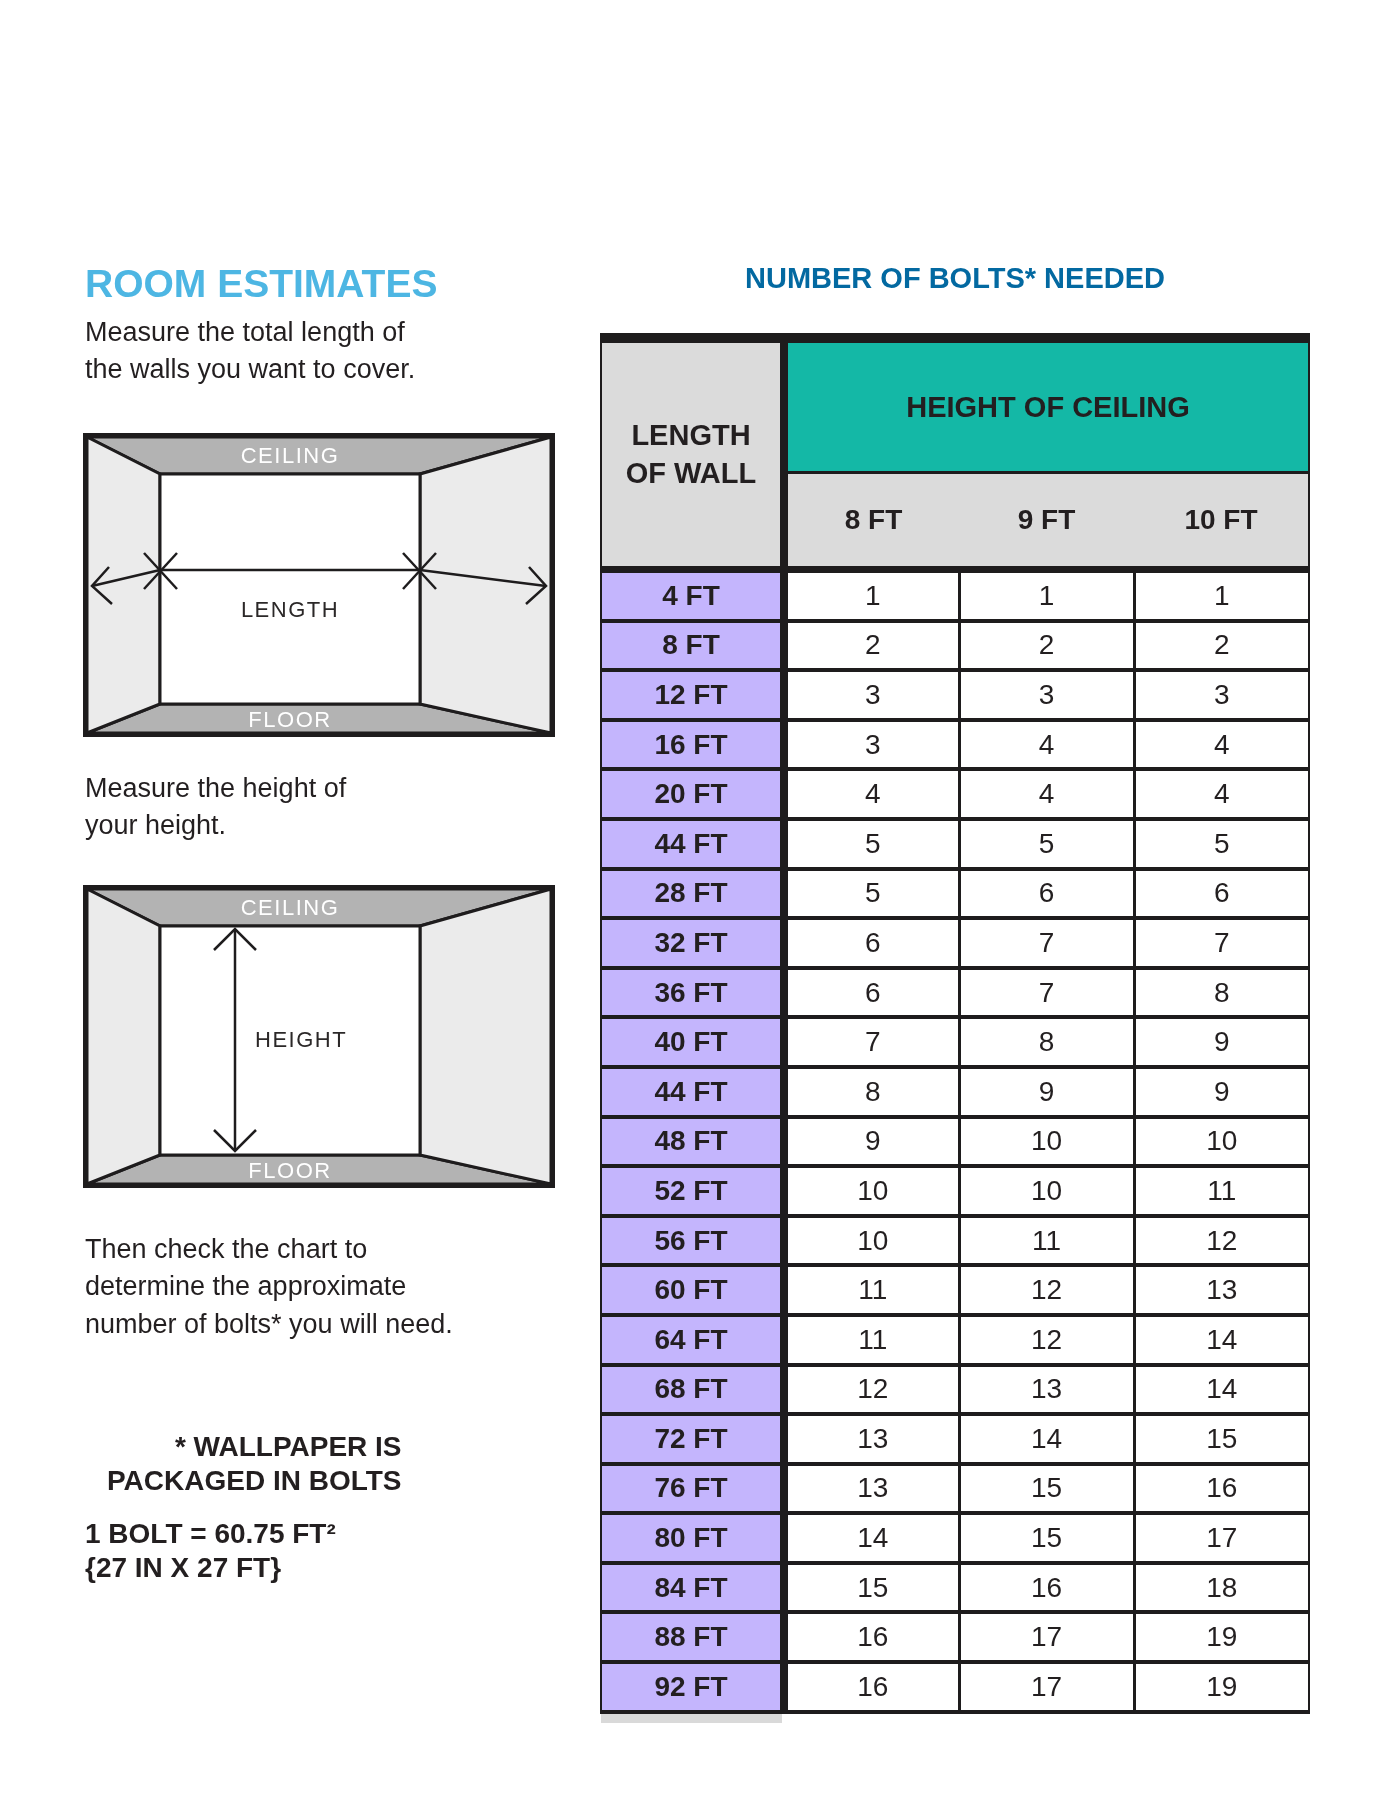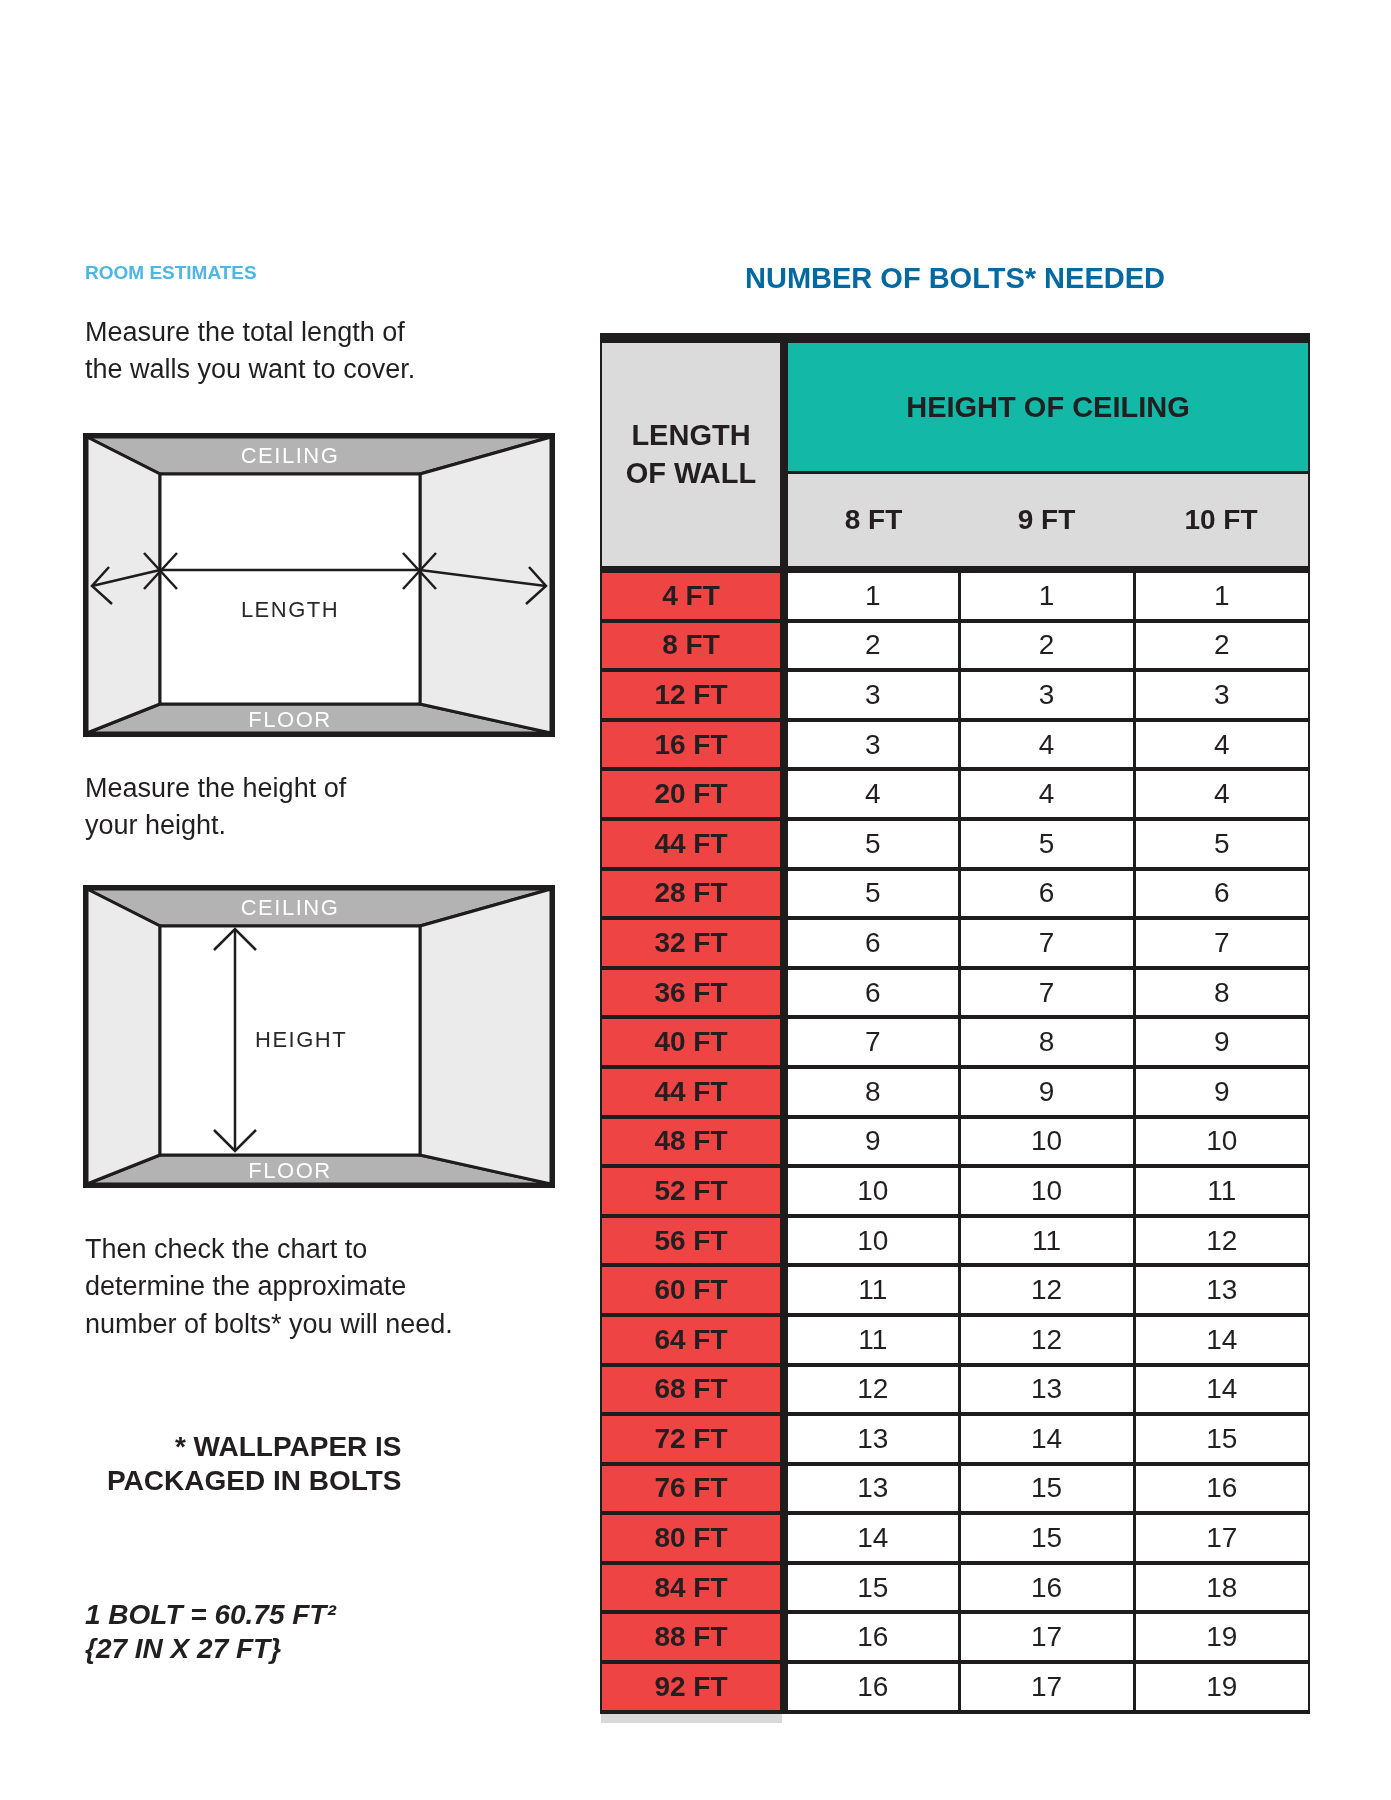--- a/index.html
+++ b/index.html
@@ -15,21 +15,21 @@
   .abs { position: absolute; }
   h1.title {
     margin: 0;
     font-size: 56px;
     font-weight: bold;
     letter-spacing: -0.5px;
     color: #4db6e3;
   }
   .section-heading {
     margin: 0;
-    font-size: 19px;
+    font-size: 39px;
     font-weight: bold;
     color: #4db6e3;
   }
   .body-text {
     margin: 0;
     font-size: 27px;
     line-height: 1.38;
     white-space: pre-line;
     color: #231f20;
   }
@@ -93,21 +93,21 @@
     font-weight: bold;
   }
   tr.subhead th {
     background: #dbdbdb;
     height: 92px;
     border-bottom: 7px solid #1e1c1d;
     font-size: 28px;
     font-weight: bold;
   }
   tbody th.wall {
-    background: #ef4444;
+    background: #c4b5fd;
     border-right: 8px solid #1e1c1d;
     border-bottom: 4px solid #1e1c1d;
     font-size: 28px;
     font-weight: bold;
     height: 45.6px;
   }
   tbody td.num {
     background: #ffffff;
     border-bottom: 4px solid #1e1c1d;
     font-size: 28px;
@@ -189,21 +189,21 @@
     <text x="172" y="162" text-anchor="start" class="dark-label">HEIGHT</text>
   </svg>
 
   <p class="body-text abs" style="left:85px; top:1231px;">Then check the chart to
 determine the approximate
 number of bolts* you will need.</p>
 
   <p class="footnote abs" style="left:85px; top:1426px;">* WALLPAPER IS
 PACKAGED IN BOLTS</p>
 
-  <p class="bolt-info abs" style="left:85px; top:1598px;font-style:italic;">1 BOLT = 60.75 FT²
+  <p class="bolt-info abs" style="left:85px; top:1517px;">1 BOLT = 60.75 FT²
 {27 IN X 27 FT}</p>
 
   <h2 class="table-heading abs" style="left:600px; top:262px;">NUMBER OF BOLTS* NEEDED</h2>
 
   <table class="bolts">
     <thead>
       <tr>
         <th class="corner" rowspan="2">LENGTH
 OF WALL</th>
         <th class="group" colspan="3">HEIGHT OF CEILING</th>

